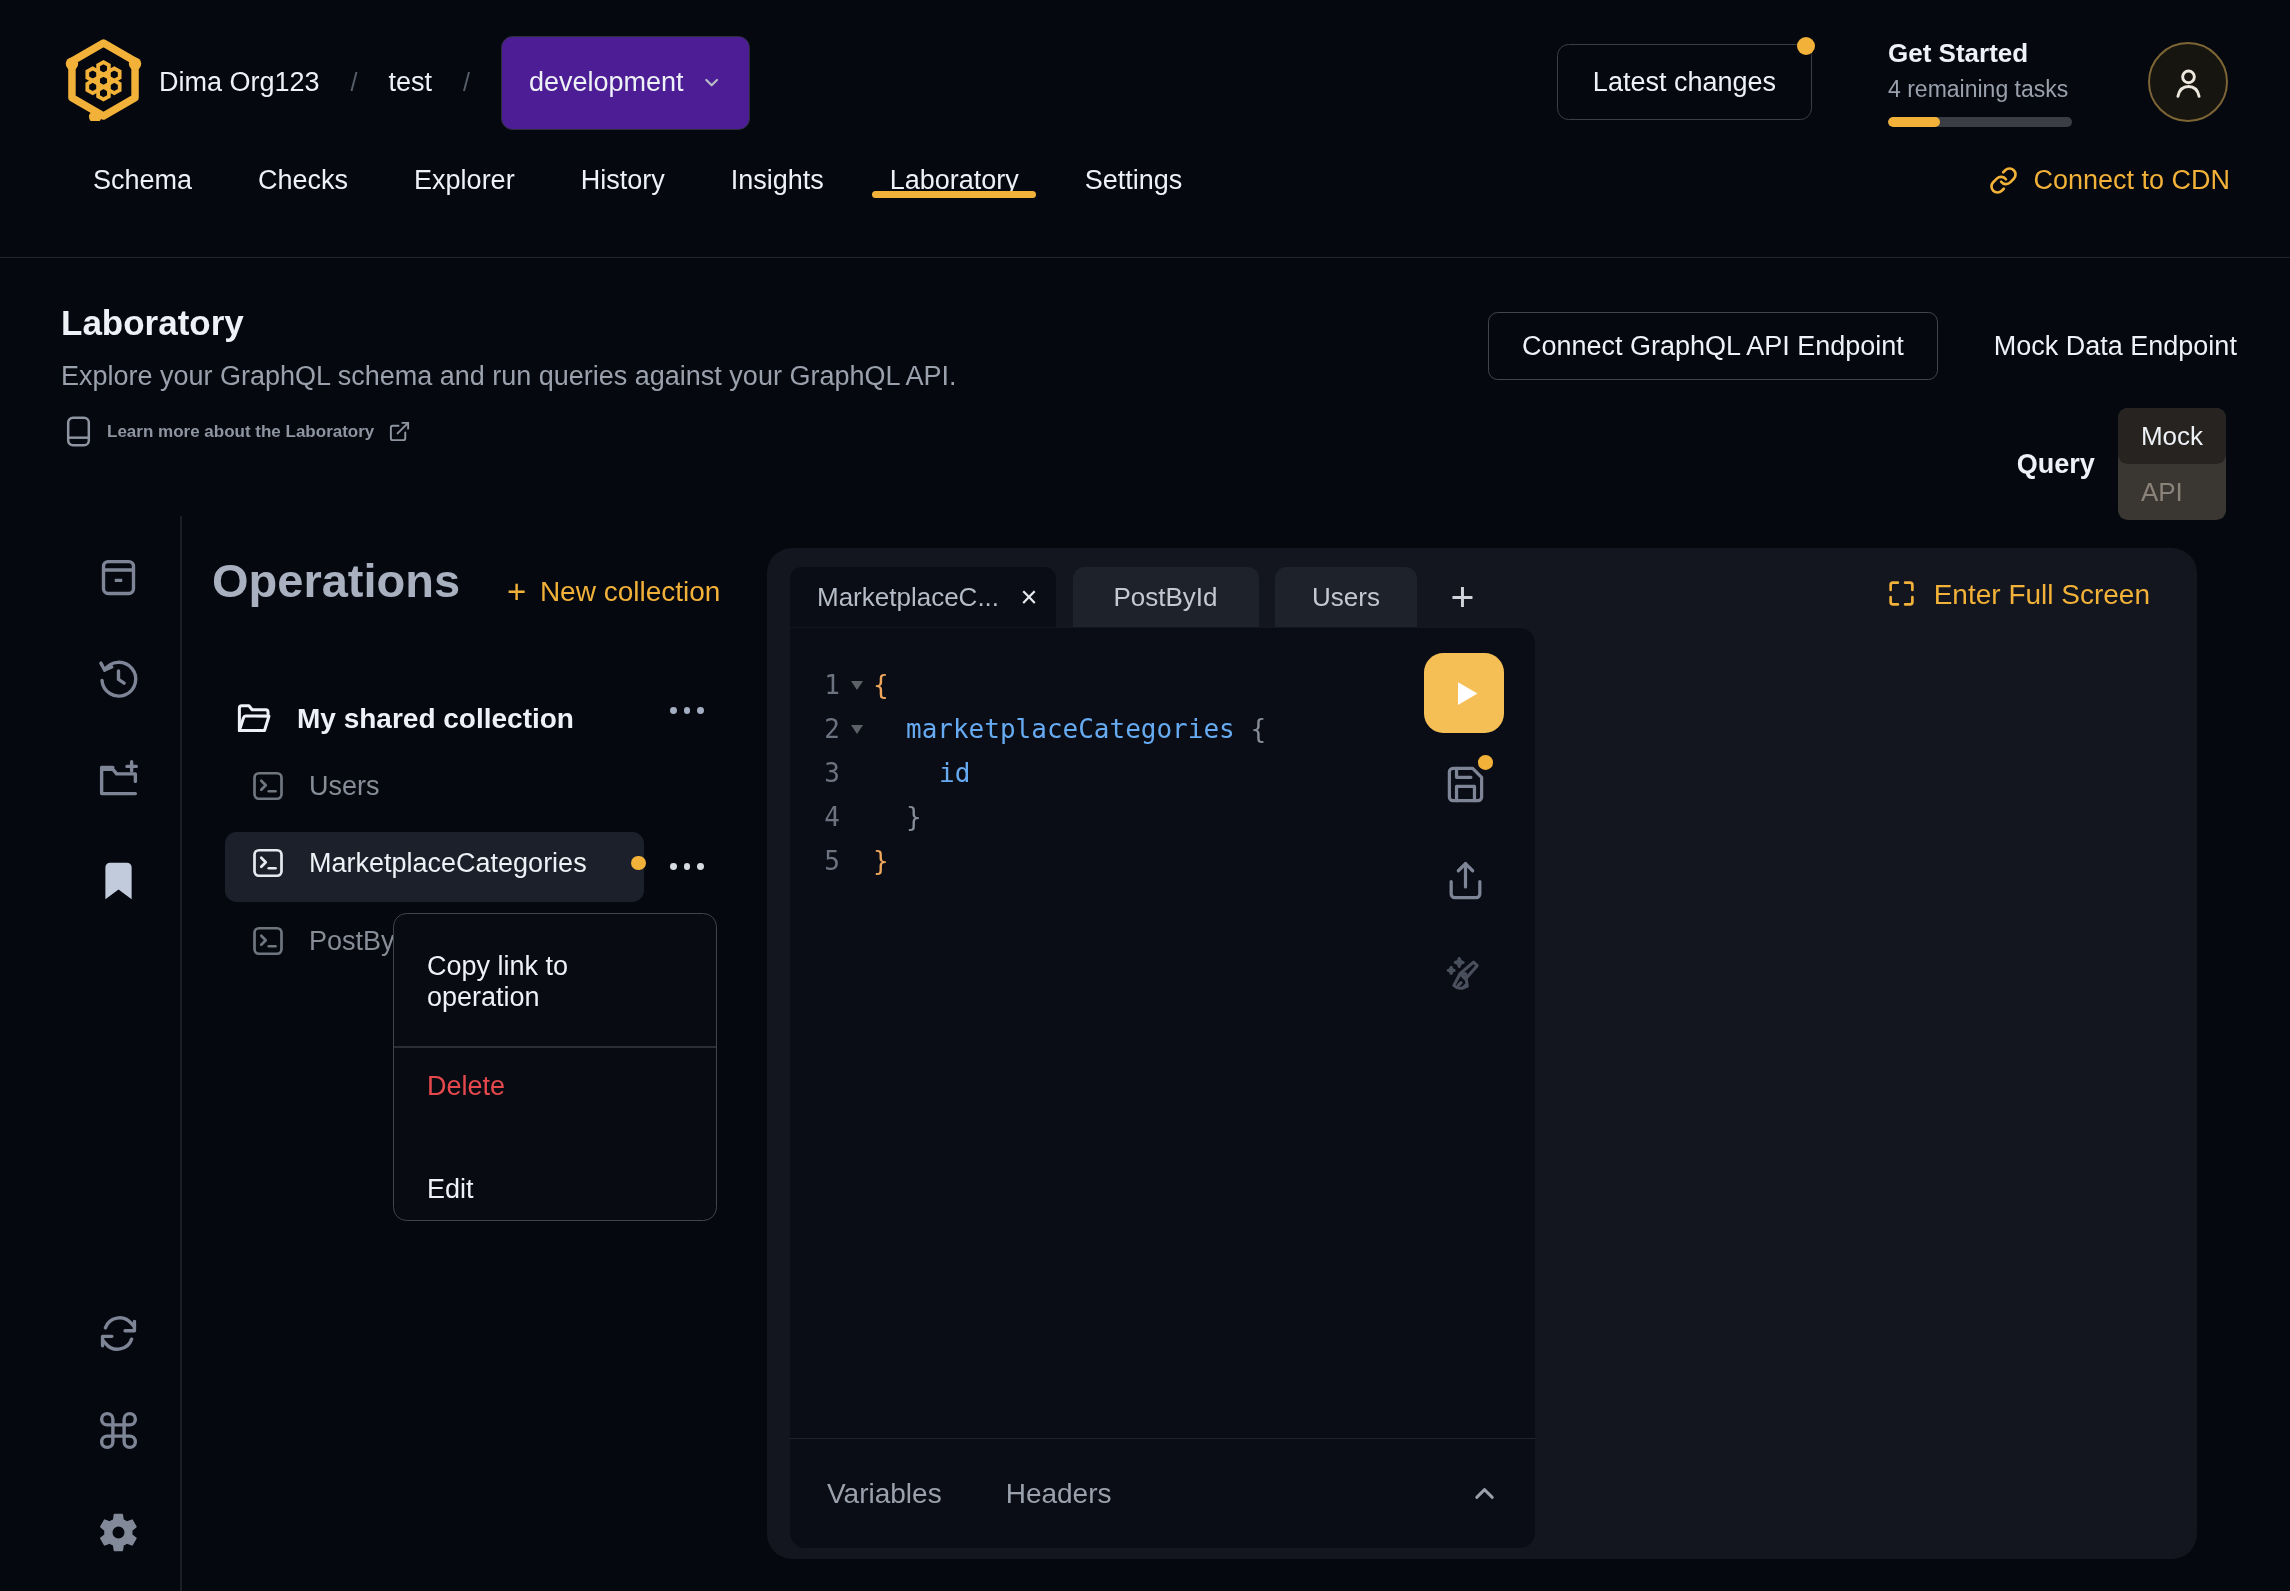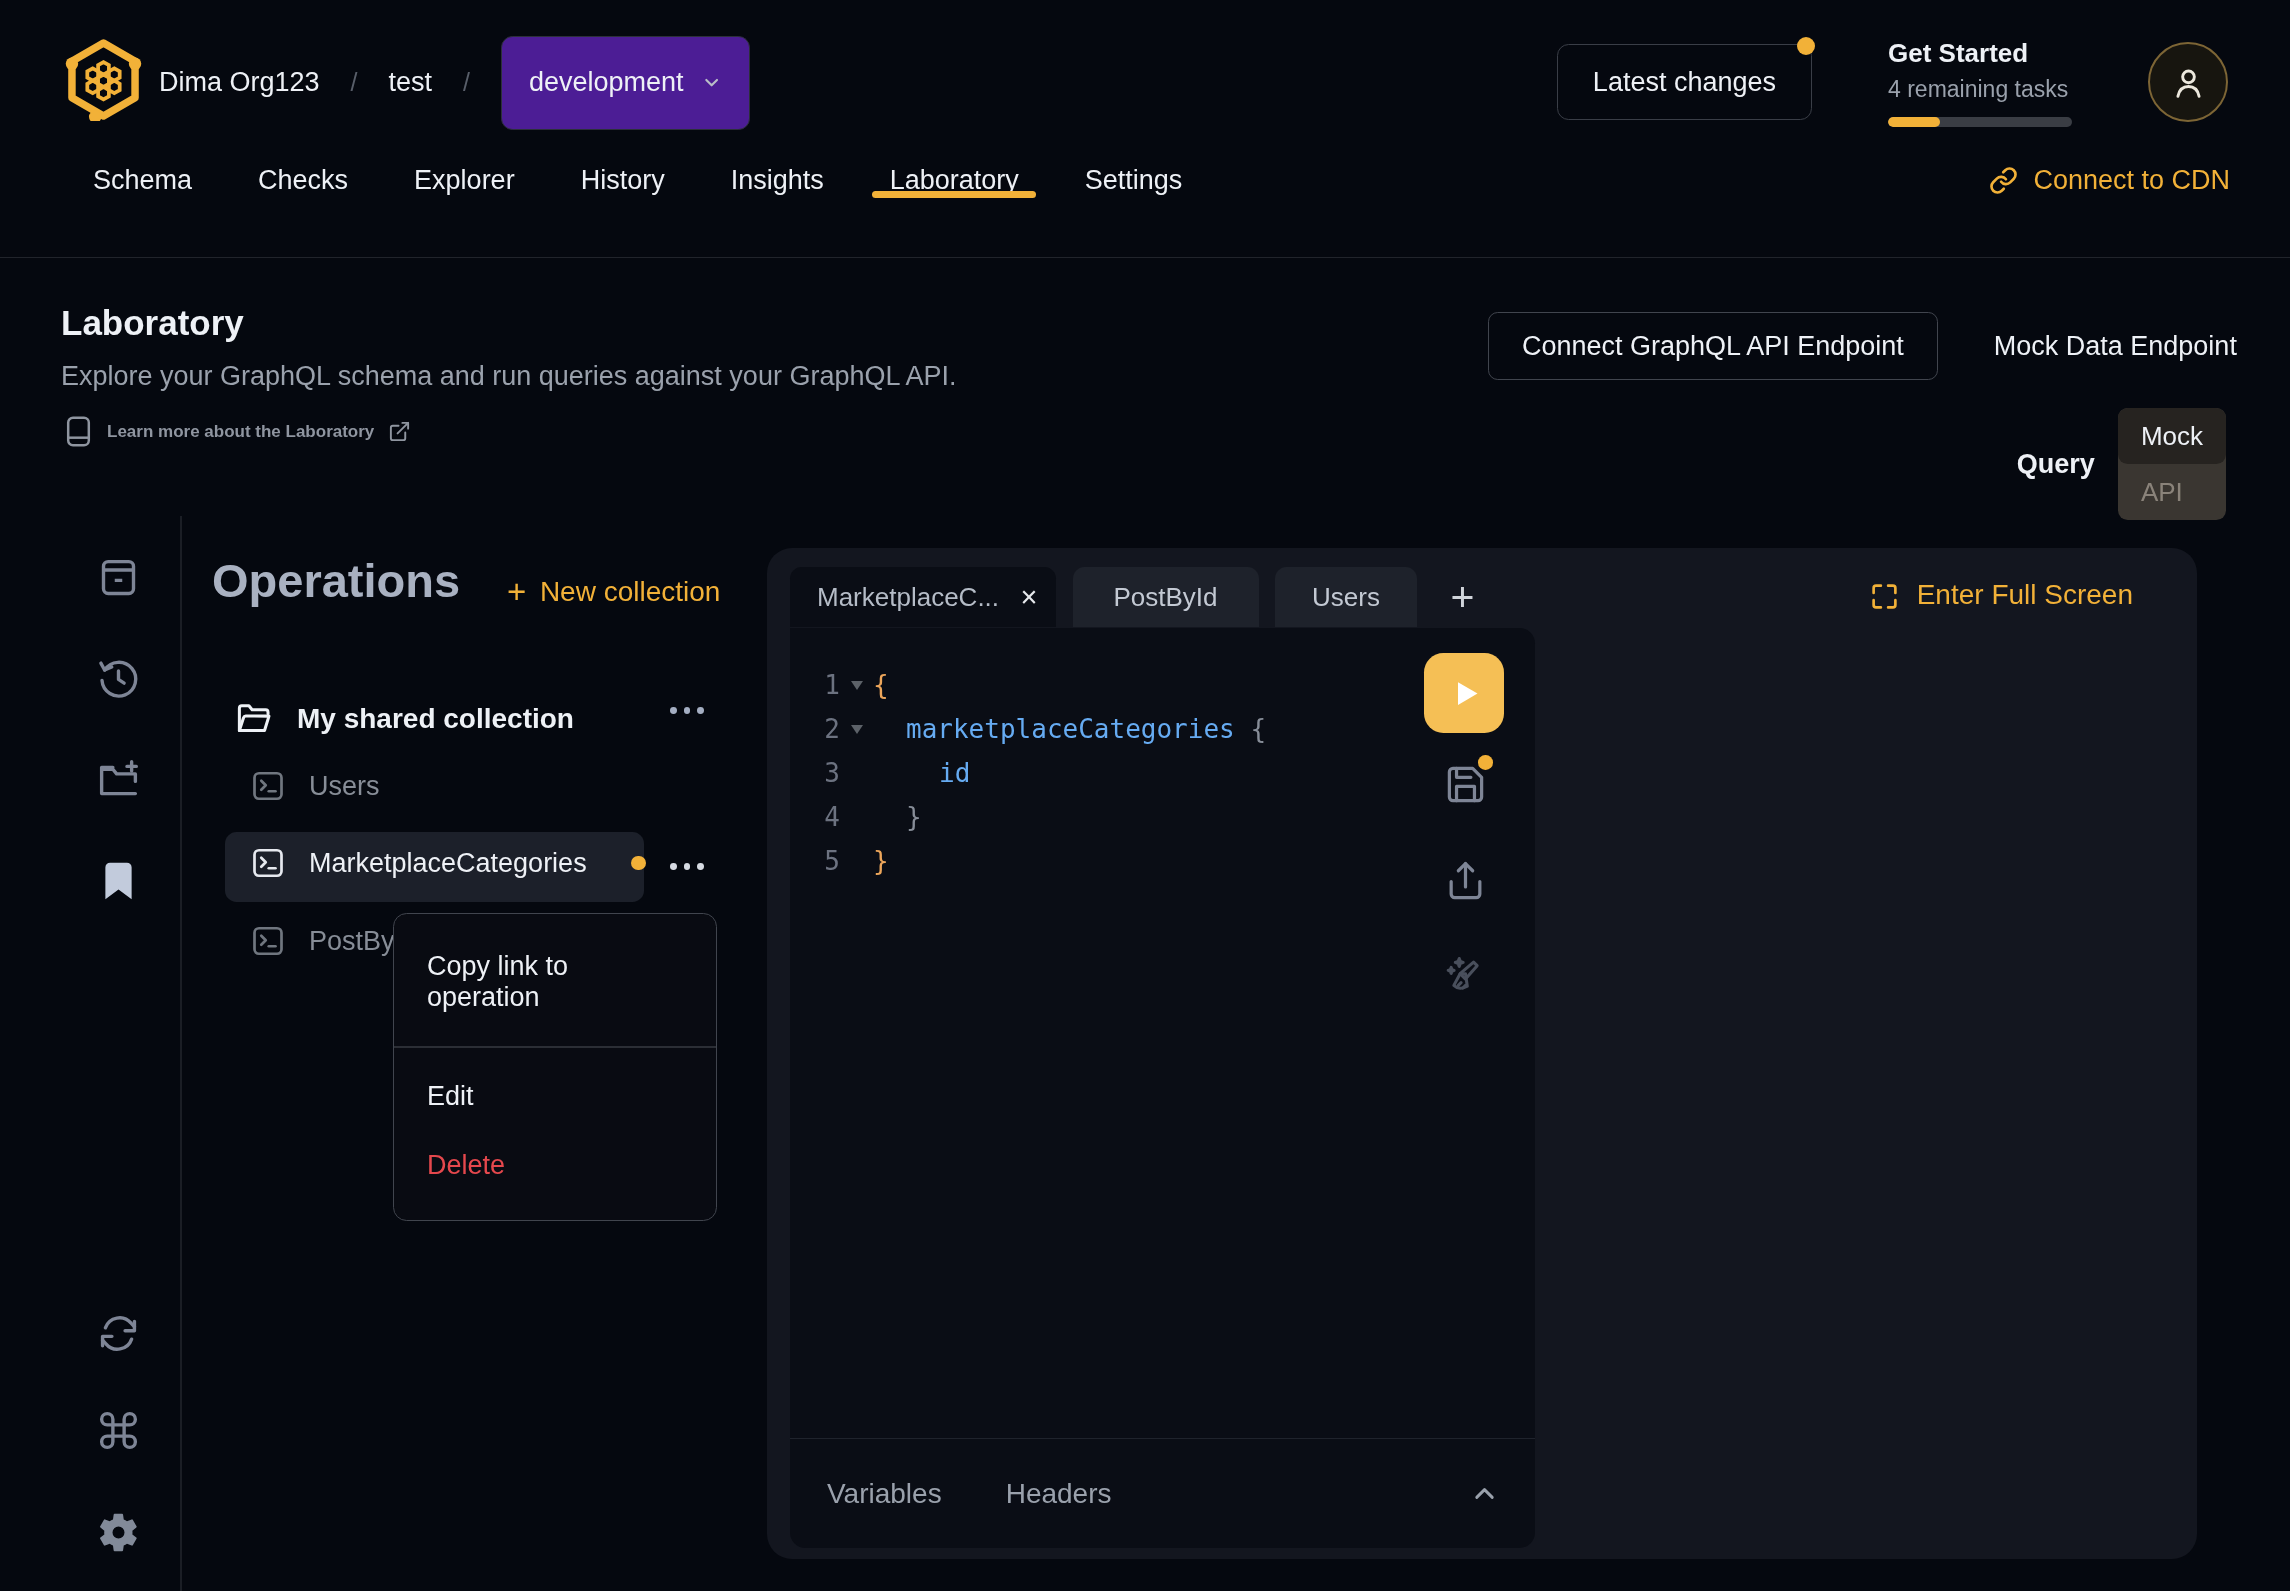--- a/index.html
+++ b/index.html
@@ -91,21 +91,21 @@
   
   .ctx-menu{position:absolute;left:393px;top:913px;width:324px;background:#090b12;border:1.9px solid #41454e;border-radius:13.6px;z-index:10;display:flex;flex-direction:column;}
   .ctx-item{font-size:27px;color:var(--text);padding:0 33px;cursor:pointer;}
   .ctx-item.first{padding-top:37px;padding-bottom:33px;}
   .ctx-div{height:1.9px;background:#2b2e35;}
   .ctx-item.second{padding-top:33px;padding-bottom:15.5px;}
   .ctx-item.danger{color:var(--danger);padding-top:23px;padding-bottom:39px;}
 
   
   .main-panel{position:absolute;left:767px;top:548px;width:1430px;height:1011px;background:var(--panel);border-radius:25px;}
-  .fullscreen{position:absolute;top:31px;right:64px;display:flex;align-items:flex-end;gap:17.5px;color:var(--accent);font-size:28px;cursor:pointer;}
+  .fullscreen{position:absolute;top:31px;right:47px;display:flex;align-items:flex-start;gap:17.5px;color:var(--accent);font-size:28px;cursor:pointer;}
   .tabs-row{position:absolute;left:23px;top:19.4px;display:flex;gap:16.5px;height:60px;}
   .etab{display:flex;align-items:center;justify-content:center;gap:21.3px;border-radius:11.6px 11.6px 0 0;font-size:26px;color:#c3c9d3;padding:0 27px;cursor:pointer;}
   .etab.active{background:var(--editor);color:#b5bcc7;width:266px;justify-content:space-between;}
   .etab.t2{background:var(--tab-inactive);width:186px;}
   .etab.t3{background:var(--tab-inactive);width:142px;}
   .etab .close{color:#e8eaee;font-size:29px;cursor:pointer;}
   .newtab{display:flex;align-items:center;justify-content:center;width:58px;font-size:41px;font-weight:300;color:#d0d4da;cursor:pointer;}
 
   .editor-box{position:absolute;left:23px;top:80px;width:745px;height:920px;background:var(--editor);border-radius:0 15.5px 15.5px 15.5px;}
   .code-area{padding-top:35px;font-family:"DejaVu Sans Mono","Liberation Mono",monospace;font-size:26px;}
@@ -361,22 +361,22 @@
           <path d="M7.5 8.5l3 3-3 3"></path>
           <path d="M12.5 15.5h4.5"></path>
         </svg>
     </span>
     <span class="label">PostById</span>
   </div>
 
   <div class="ctx-menu">
     <div class="ctx-item first">Copy link to operation</div>
     <div class="ctx-div"></div>
+    <div class="ctx-item danger">Delete</div>
     <div class="ctx-item second">Edit</div>
-    <div class="ctx-item danger">Delete</div>
   </div>
 
   <div class="main-panel">
 
     <div class="fullscreen">
       <span>
         <svg width="29" height="29" viewBox="0 0 24 24" fill="none" stroke="#f2b138" stroke-width="2.2" stroke-linecap="round" stroke-linejoin="round">
             <path d="M3 9V5a2 2 0 0 1 2-2h4"></path>
             <path d="M15 3h4a2 2 0 0 1 2 2v4"></path>
             <path d="M21 15v4a2 2 0 0 1-2 2h-4"></path>

